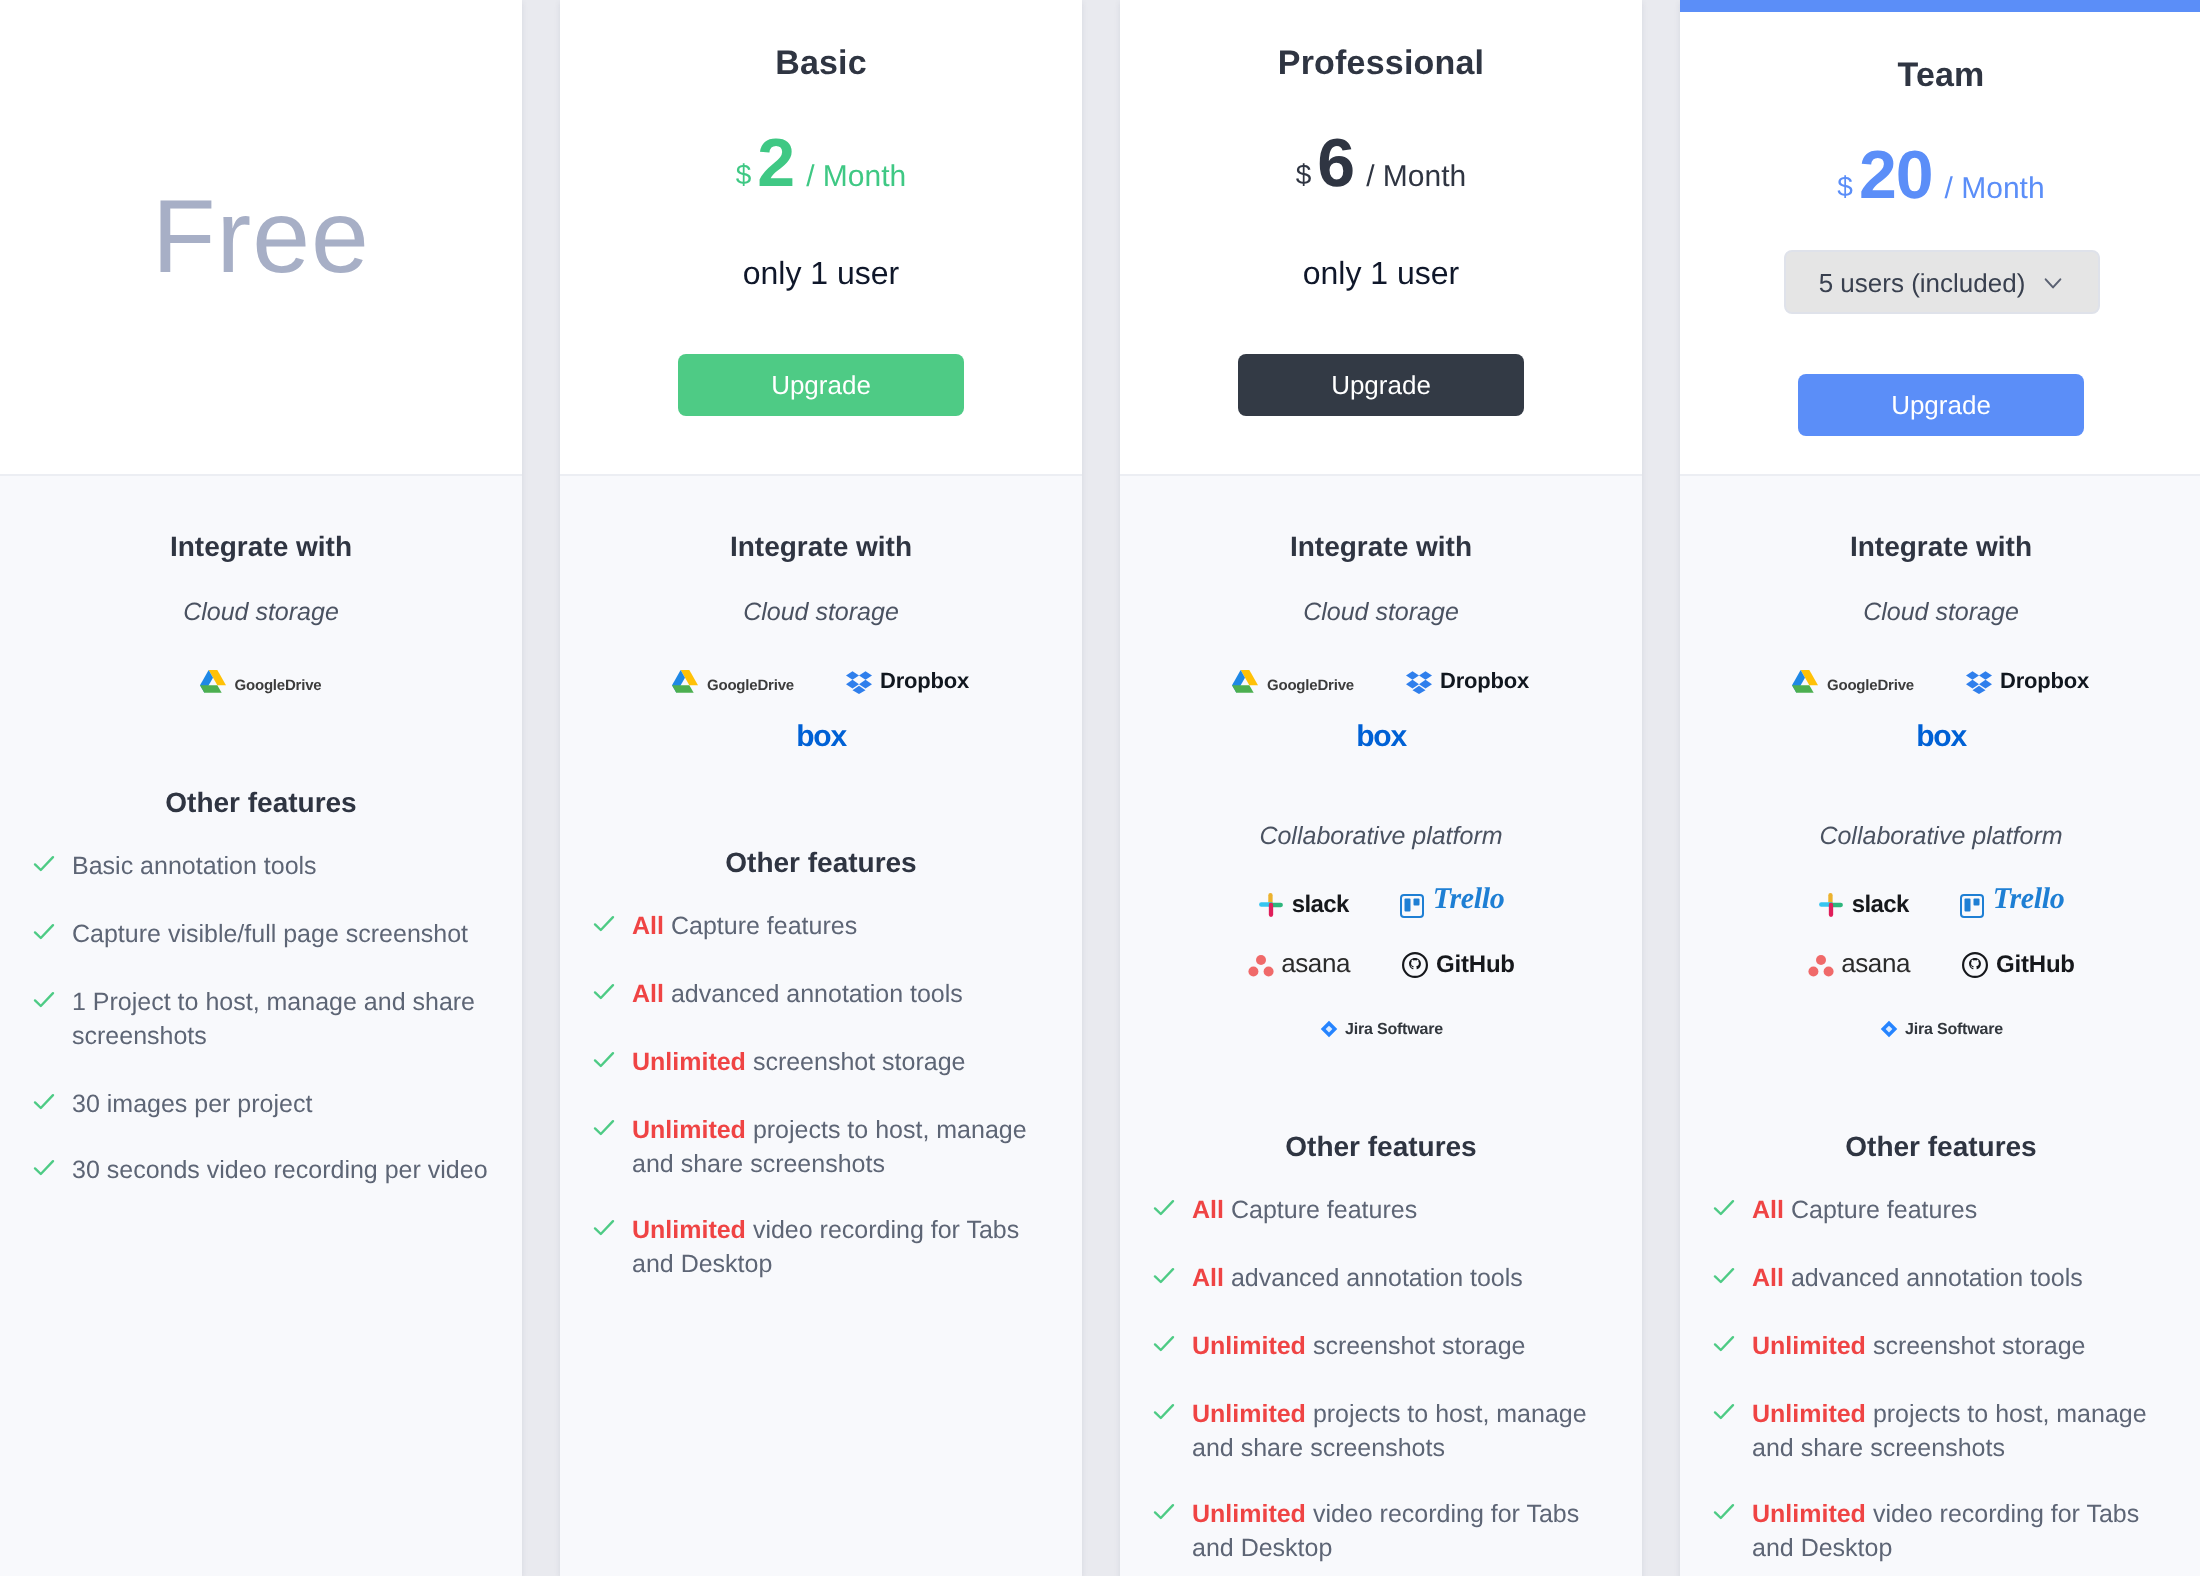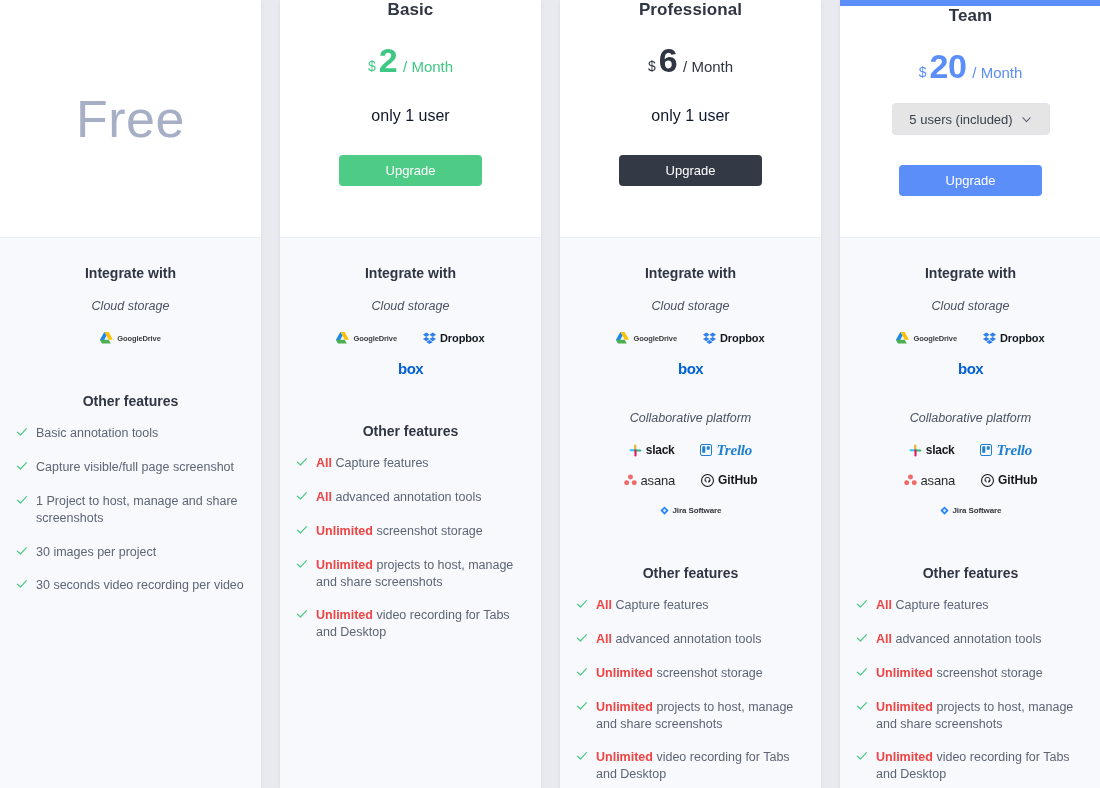--- a/index.html
+++ b/index.html
@@ -57,20 +57,21 @@
     border-bottom: 1px solid #eceef3;
     flex: 0 0 auto;
   }
 
   .plan-card.is-featured .card-header { height: 232px; }
 
   .plan-title {
     font-size: 17px;
     font-weight: bold;
     color: #2f3542;
+    margin-top: 22px;
     letter-spacing: 0.1px;
   }
 
   .price-row {
     margin-top: 23px;
     display: flex;
     align-items: baseline;
     justify-content: center;
     line-height: 1;
   }
@@ -178,21 +179,21 @@
     justify-content: center;
     align-items: center;
     gap: 26px;
     margin-bottom: 12px;
     flex-wrap: wrap;
     width: 100%;
   }
 
   .logo {
     display: inline-flex;
-    align-items: center;
+    align-items: flex-end;
     gap: 4px;
     height: 18px;
   }
 
   .logo-text {
     font-size: 9px;
     font-weight: bold;
     color: #1b1b1b;
     letter-spacing: -0.1px;
     white-space: nowrap;

